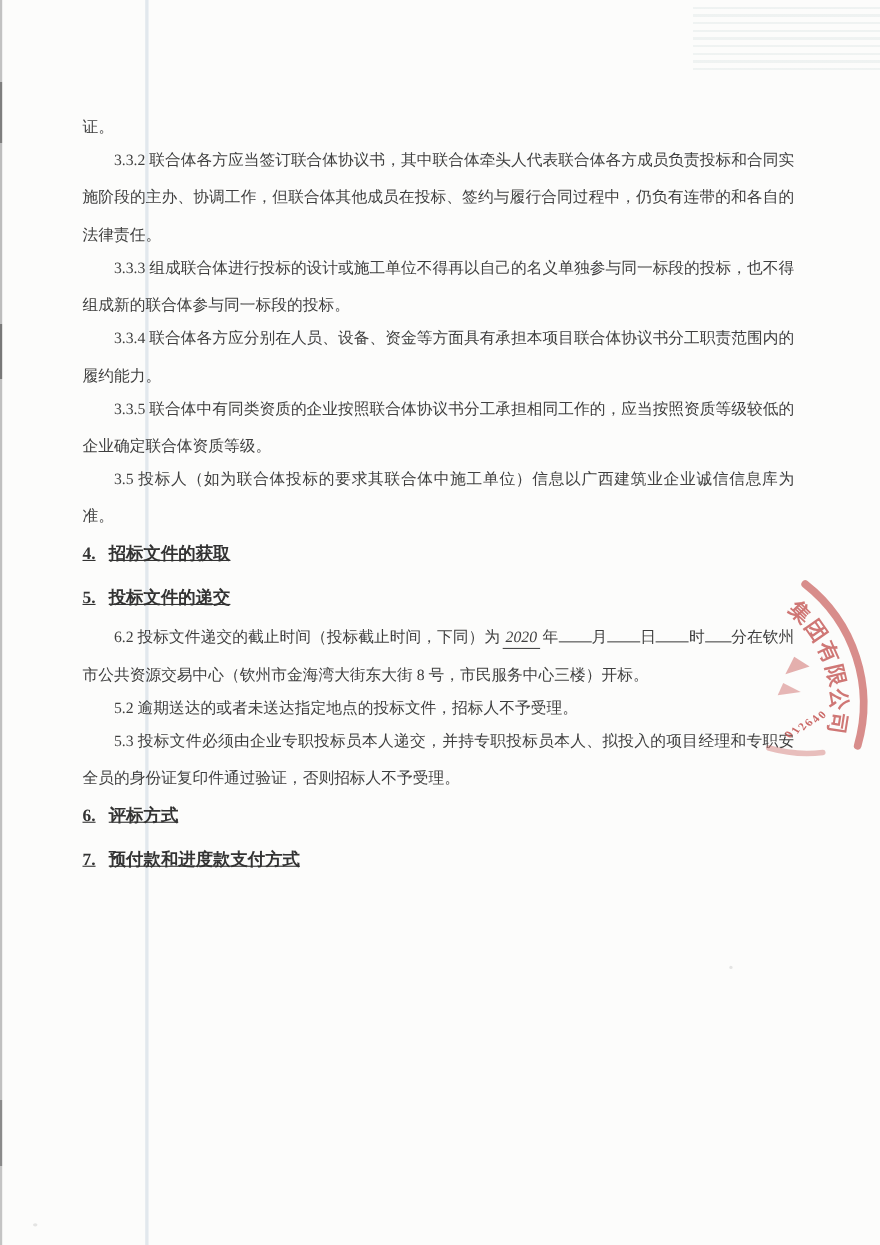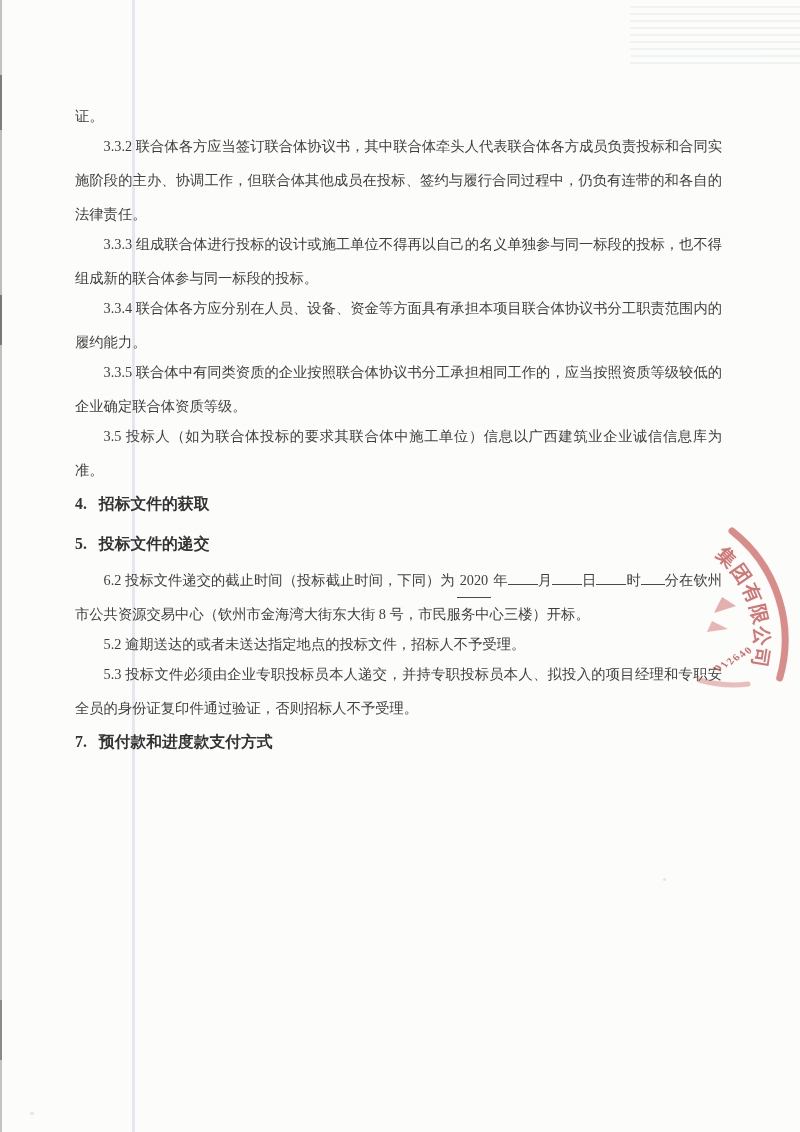--- a/index.html
+++ b/index.html
@@ -39,25 +39,26 @@
     word-break:break-all;
   }
   .content p.cont{text-indent:0;}
   .content h2{
     margin:2px 0 0;
     line-height:38px;
     font-size:15.8px;
     font-weight:bold;
     color:#333;
     text-indent:0;
+    text-decoration:underline;
   }
   .content h2 .hn{margin-right:12px;}
   .u{
     border-bottom:1.4px solid #4a4a4a;
-    padding:0 3px 9px;margin:0 2px;
+    padding:0 3px 1px;margin:0 2px;font-style:italic;
   }
   .blank{
     display:inline-block;width:30px;height:13px;
     border-bottom:1.4px solid #4a4a4a;
   }
   .blank.sm{width:24px;}
   
   .seal{position:absolute;left:600px;top:460px;pointer-events:none;}
   .seal text{
     fill:#c65a58;
@@ -90,20 +91,21 @@
     <p>3.3.5 联合体中有同类资质的企业按照联合体协议书分工承担相同工作的，应当按照资质等级较低的企业确定联合体资质等级。</p>
     <p>3.5 投标人（如为联合体投标的要求其联合体中施工单位）信息以广西建筑业企业诚信信息库为准。</p>
 
     <h2><span class="hn">4.</span><span>招标文件的获取</span></h2>
 
     <h2><span class="hn">5.</span><span>投标文件的递交</span></h2>
     <p><span>6.2 投标文件递交的截止时间（投标截止时间，下同）为</span><span class="u">2020</span><span>年</span><span class="blank"></span><span>月</span><span class="blank"></span><span>日</span><span class="blank"></span><span>时</span><span class="blank sm"></span><span>分在钦州市公共资源交易中心（钦州市金海湾大街东大街 8 号，市民服务中心三楼）开标。</span></p>
     <p>5.2 逾期送达的或者未送达指定地点的投标文件，招标人不予受理。</p>
     <p>5.3 投标文件必须由企业专职投标员本人递交，并持专职投标员本人、拟投入的项目经理和专职安全员的身份证复印件通过验证，否则招标人不予受理。</p>
 
+    <h2><span class="hn">6.</span><span>评标方式</span></h2>
 
     <h2><span class="hn">7.</span><span>预付款和进度款支付方式</span></h2>
 
   </div>
 
   <svg class="seal" viewBox="600 460 200 260" width="200" height="260">
     <path d="M 732 531 A 138 138 0 0 1 779.7 678" fill="none" stroke="#cb6260" stroke-width="7" stroke-linecap="round" opacity="0.72"></path>
     <path d="M 699 680 Q 724 687 748 684" fill="none" stroke="#cb6260" stroke-width="5" stroke-linecap="round" opacity="0.4"></path>
     <polygon points="722,597 736,606 714,613" fill="#cb6260" opacity="0.5"></polygon>
     <polygon points="712,621 728,629 707,632" fill="#cb6260" opacity="0.45"></polygon>

